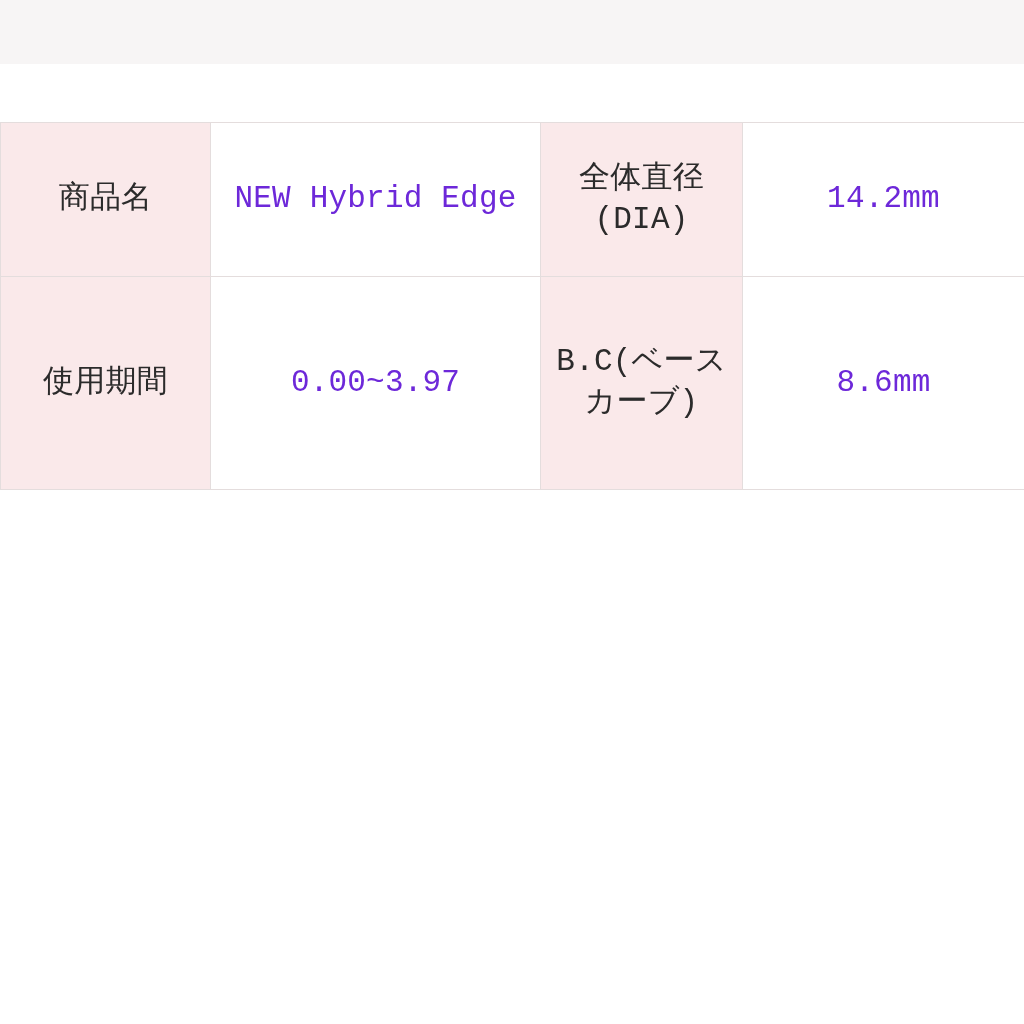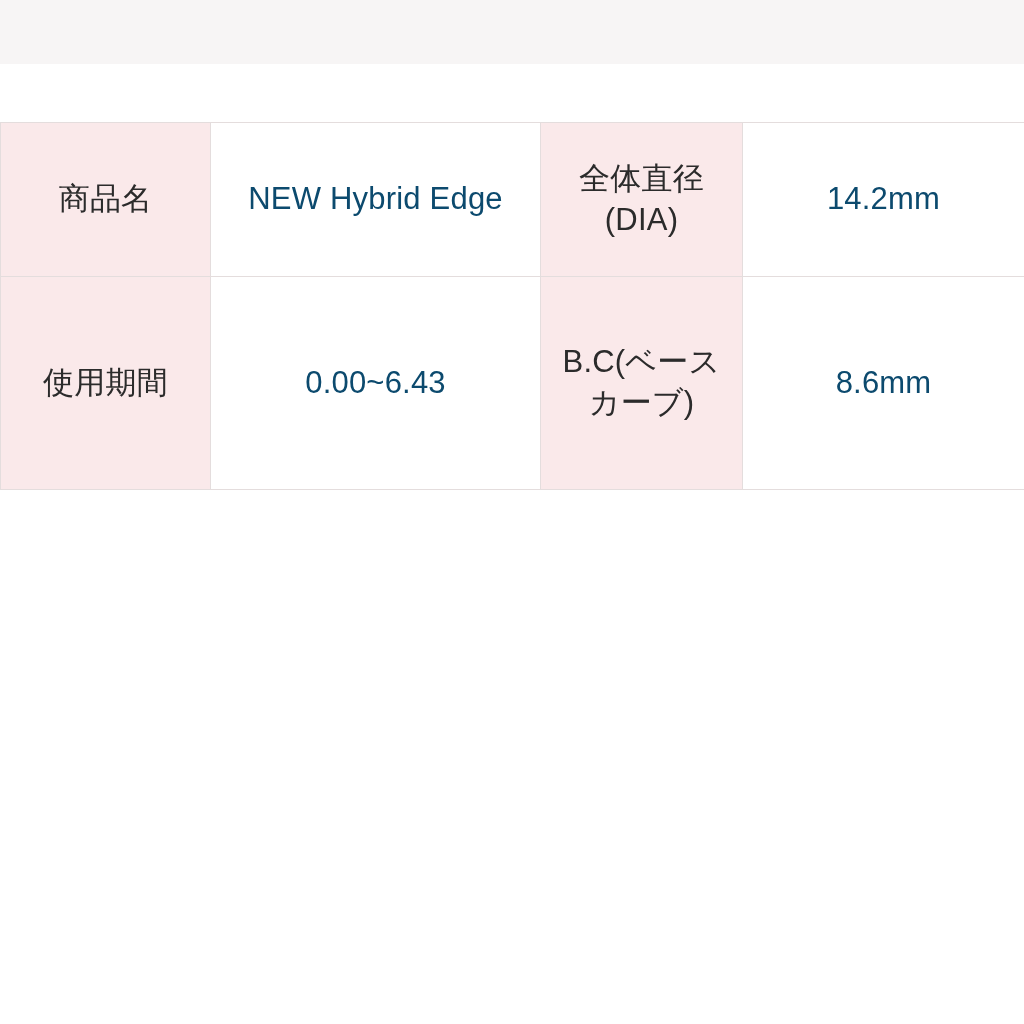--- a/index.html
+++ b/index.html
@@ -32,29 +32,30 @@
     position: absolute;
     left: 0;
     top: 122px;
     width: 1024px;
   }
   table.spec-table {
     width: 1024px;
     border-collapse: collapse;
     table-layout: fixed;
     background: #ffffff;
+    font-family: Liberation Mono, monospace;
   }
   table.spec-table td {
     border: 1px solid #e4dddd;
     padding: 10px 8px;
     text-align: center;
     vertical-align: middle;
     font-size: 31px;
     line-height: 1.32;
-    color: #0c4a6e;
+    color: #6d28d9;
     font-weight: 400;
     letter-spacing: 0.2px;
     word-break: break-word;
   }
   table.spec-table td.label {
     background: #fae9ea;
     color: #2b2b2b;
   }
   table.spec-table td.value {
     background: #ffffff;
@@ -89,21 +90,21 @@
       <tbody>
         <tr class="row-h1">
           <td class="label">商品名</td>
           <td class="value">NEW Hybrid Edge</td>
           <td class="label">全体直径
 (DIA)</td>
           <td class="value">14.2mm</td>
         </tr>
         <tr class="row-h4">
           <td class="label">使用期間</td>
-          <td class="value">0.00~6.43</td>
+          <td class="value">0.00~3.97</td>
           <td class="label">B.C(ベースカーブ)</td>
           <td class="value">8.6mm</td>
         </tr>
       </tbody>
     </table>
   </div>
 
 </div>
 
 </body></html>

